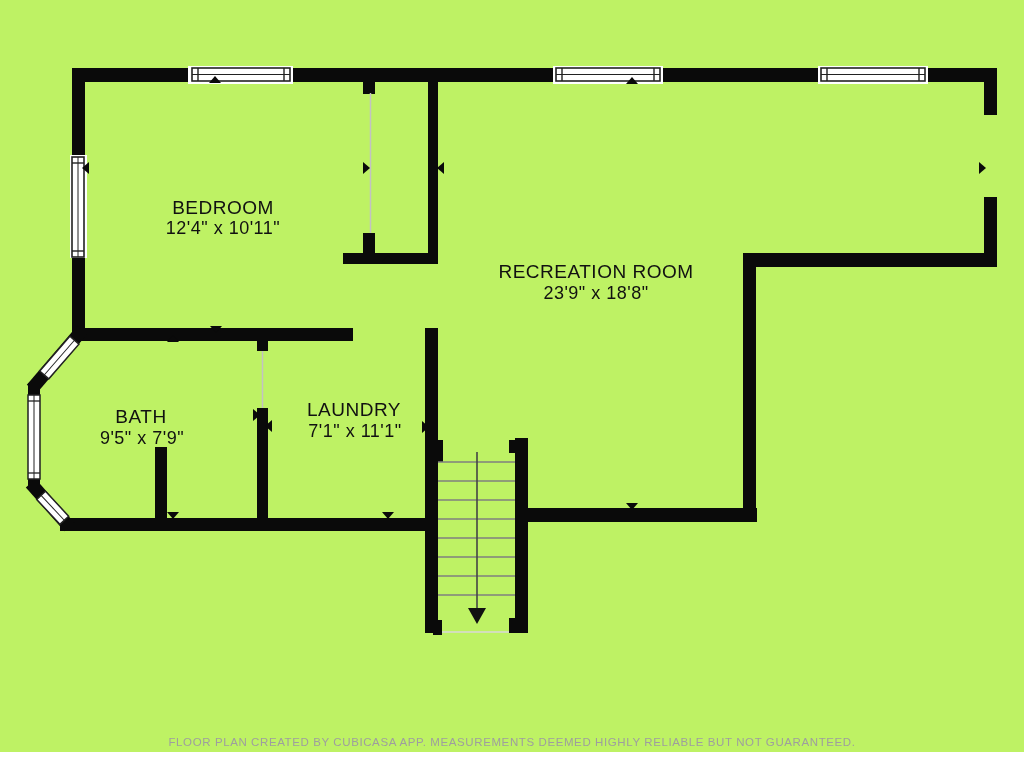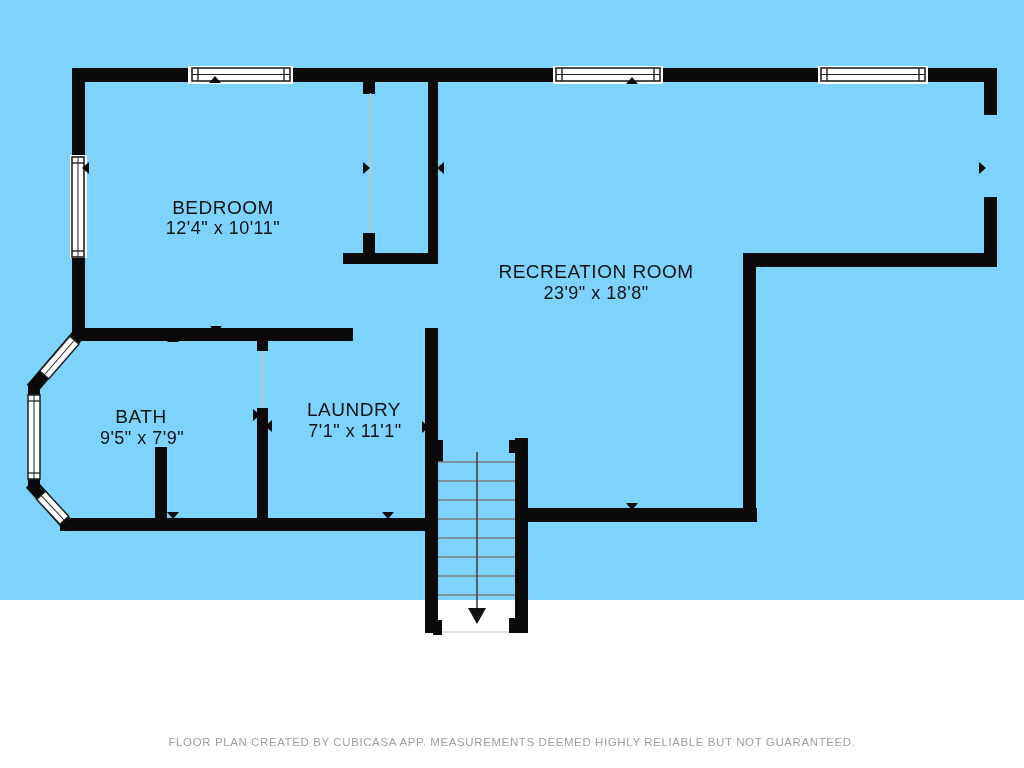--- a/index.html
+++ b/index.html
@@ -7,22 +7,22 @@
     padding: 0;
     background: #ffffff;
     width: 1024px;
     height: 768px;
     overflow: hidden;
     font-family: "Liberation Sans", sans-serif;
   }
   #canvas {
     position: relative;
     width: 1024px;
-    height: 600px;
-    background: #7dd3fc;
+    height: 752px;
+    background: #bef264;
   }
   svg { display: block; }
   .room-name {
     font-size: 19px;
     fill: #111111;
     letter-spacing: 0.5px;
   }
   .room-dims {
     font-size: 18px;
     fill: #111111;

